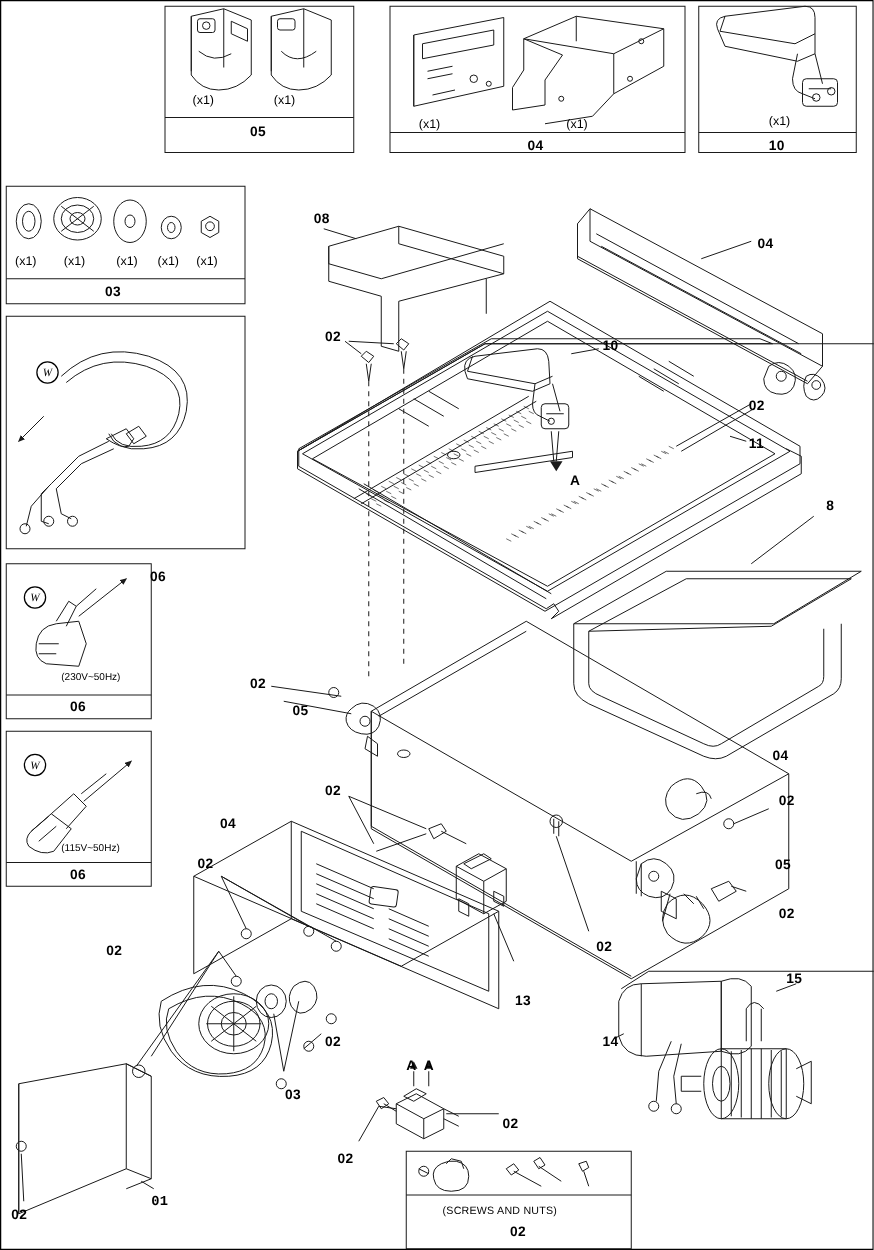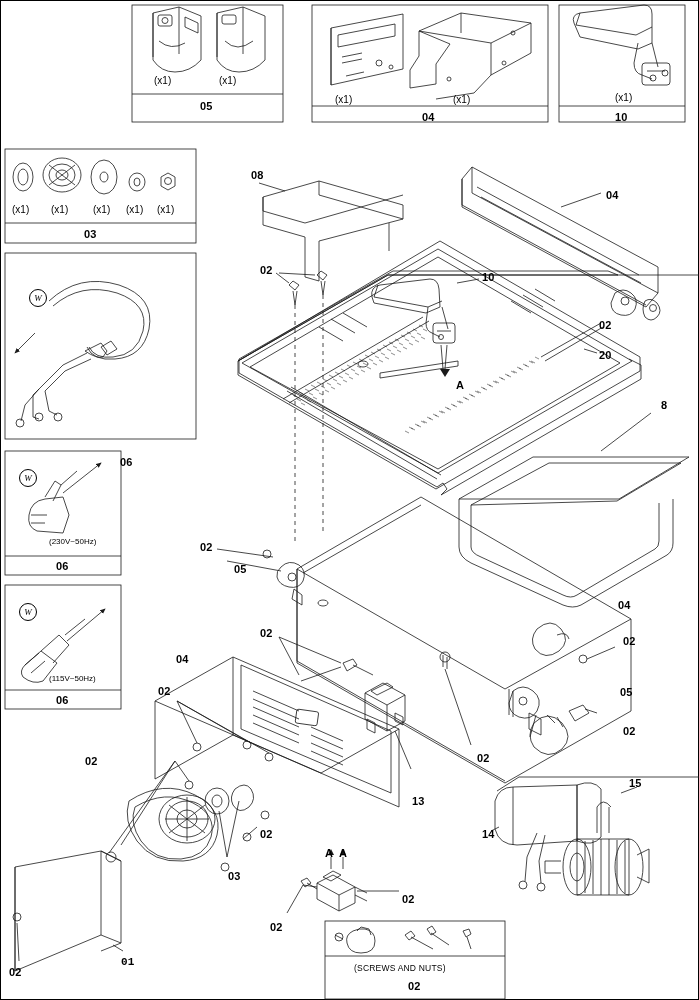--- a/index.html
+++ b/index.html
@@ -369,21 +369,21 @@
 
 <div class="lbl" style="left:455px;top:378px;">A</div>
 <div class="lbl" style="left:324px;top:846px;">A</div>
 <div class="lbl" style="left:338px;top:846px;">A</div>
 
 <div class="lbl" style="left:250px;top:168px;">08</div>
 <div class="lbl" style="left:605px;top:188px;">04</div>
 <div class="lbl" style="left:259px;top:263px;">02</div>
 <div class="lbl" style="left:481px;top:270px;">10</div>
 <div class="lbl" style="left:598px;top:318px;">02</div>
-<div class="lbl" style="left:598px;top:348px;">20</div>
+<div class="lbl" style="left:598px;top:348px;">11</div>
 <div class="lbl" style="left:660px;top:398px;">8</div>
 <div class="lbl" style="left:199px;top:540px;">02</div>
 <div class="lbl" style="left:233px;top:562px;">05</div>
 <div class="lbl" style="left:617px;top:598px;">04</div>
 <div class="lbl" style="left:259px;top:626px;">02</div>
 <div class="lbl" style="left:622px;top:634px;">02</div>
 <div class="lbl" style="left:175px;top:652px;">04</div>
 <div class="lbl" style="left:619px;top:685px;">05</div>
 <div class="lbl" style="left:157px;top:684px;">02</div>
 <div class="lbl" style="left:622px;top:724px;">02</div>

